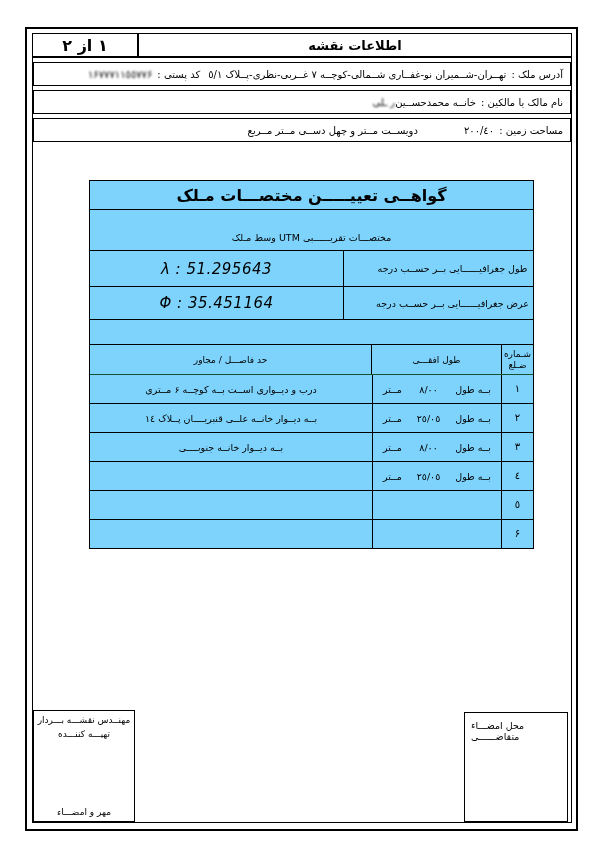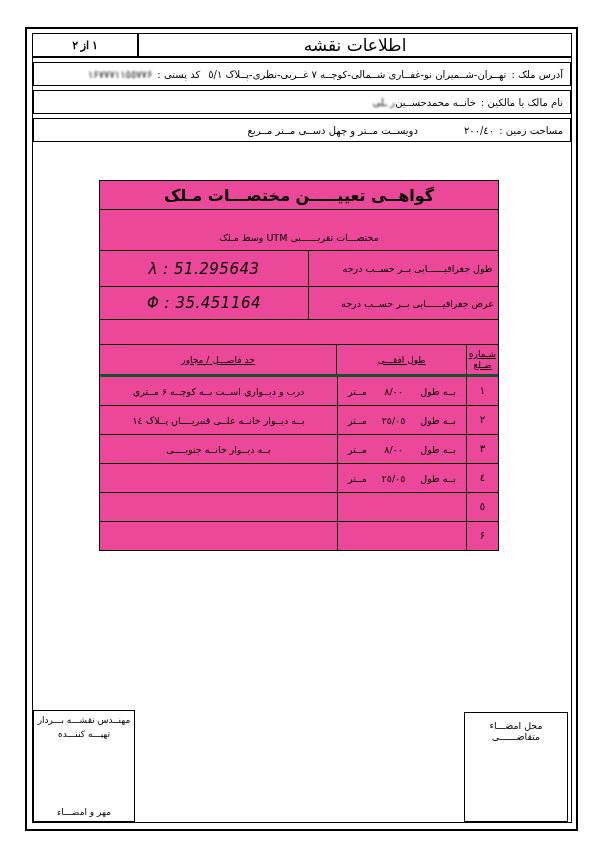--- a/index.html
+++ b/index.html
@@ -17,42 +17,42 @@
   }
   .content{position:absolute;inset:0;}
 
   
   .header-bar{
     height:22px;border-bottom:2px solid #000;display:flex;direction:rtl;
     align-items:stretch;
   }
   .title-cell{
     flex:1;display:flex;align-items:center;justify-content:center;
-    font-weight:normal;font-size:17px;
+    font-weight:bold;font-size:13px;
   }
   .page-cell{
     width:104px;border-inline-start:2px solid #000;display:flex;
-    align-items:center;justify-content:center;font-weight:bold;font-size:11px;font-family:Liberation Serif, serif;
+    align-items:center;justify-content:center;font-weight:bold;font-size:16px;
   }
 
   
   .info-row{
     margin-top:4px;height:22px;border:1px solid #000;display:flex;
     direction:rtl;align-items:center;padding:0 7px;font-size:10px;
     white-space:nowrap;
   }
   .info-row .lab{font-weight:normal;margin-inline-end:5px;}
   .info-row .postal-lab{margin-inline-start:8px;}
   .blurred{filter:blur(1.1px);}
   .area-words{margin-inline-start:46px;}
 
   
   .cert{
-    position:absolute;left:66px;top:146px;width:400px;
-    border:1px solid #000;direction:rtl;box-sizing:border-box;background:#ec4899;
+    position:absolute;left:56px;top:146px;width:445px;
+    border:1px solid #000;direction:rtl;box-sizing:border-box;background:#7dd3fc;
   }
   .ct-title{
     height:28px;border-bottom:1px solid #000;display:flex;align-items:center;
     justify-content:center;font-weight:bold;font-size:16px;
   }
   .ct-sub{
     height:25px;border-bottom:1px solid #000;display:flex;align-items:center;
     justify-content:center;font-size:9.5px;margin-top:15px;
   }
   .ct-coord{display:flex;border-bottom:1px solid #000;}
@@ -61,21 +61,21 @@
   .ct-coord .lbl{
     width:161px;border-inline-end:1px solid #000;display:flex;
     align-items:center;justify-content:center;font-size:9.5px;padding-left:28px;
   }
   .ct-coord .val{
     flex:1;display:flex;align-items:center;justify-content:center;
     direction:ltr;font-style:italic;font-size:15px;letter-spacing:.5px;
   }
   .ct-spacer{height:24px;border-bottom:1px solid #000;}
   .ct-head{
-    height:29px;display:flex;border-bottom:3px solid #14532d;font-size:9px;text-decoration:underline;
+    height:29px;display:flex;border-bottom:1px solid #14532d;font-size:9px;
   }
   .ct-head>div,.ct-row>div{display:flex;align-items:center;justify-content:center;}
   .c-side{width:31px;border-inline-end:1px solid #000;text-align:center;line-height:1.15;}
   .c-len{width:129px;border-inline-end:1px solid #000;}
   .c-bound{flex:1;text-align:center;}
   .ct-row{height:28px;display:flex;border-bottom:1px solid #000;font-size:9.5px;}
   .ct-row:last-child{border-bottom:none;}
   .ct-row .c-side{font-size:10px;}
   .ct-row .c-len{justify-content:space-between;padding:0 10px;box-sizing:border-box;}
   .ct-row .c-bound{padding:0 6px;box-sizing:border-box;}
@@ -84,21 +84,21 @@
   .sig-left{
     position:absolute;left:0;bottom:0;width:102px;height:112px;
     border:1px solid #000;box-sizing:border-box;display:flex;
     flex-direction:column;justify-content:space-between;direction:rtl;
     text-align:center;font-size:9px;padding:3px 2px 4px;
   }
   .sig-left .who{line-height:1.5;}
   .sig-right{
     position:absolute;right:3px;bottom:0;width:104px;height:110px;
     border:1px solid #000;box-sizing:border-box;direction:rtl;
-    font-size:9.5px;padding:7px 6px;text-align:center;
+    font-size:9.5px;padding:7px 6px;text-align:left;
   }
 </style>
 </head>
 <body>
 
 <div class="frame-outer">
   <div class="frame-inner">
     <div class="content">
 
       <div class="header-bar">

